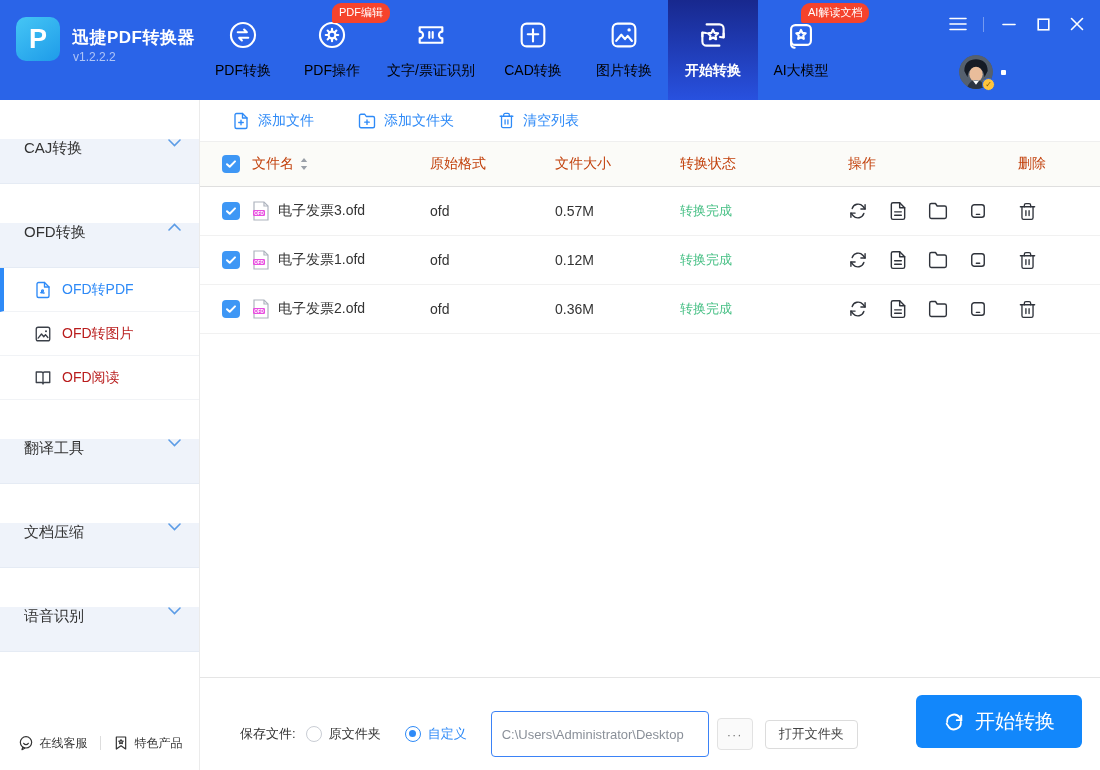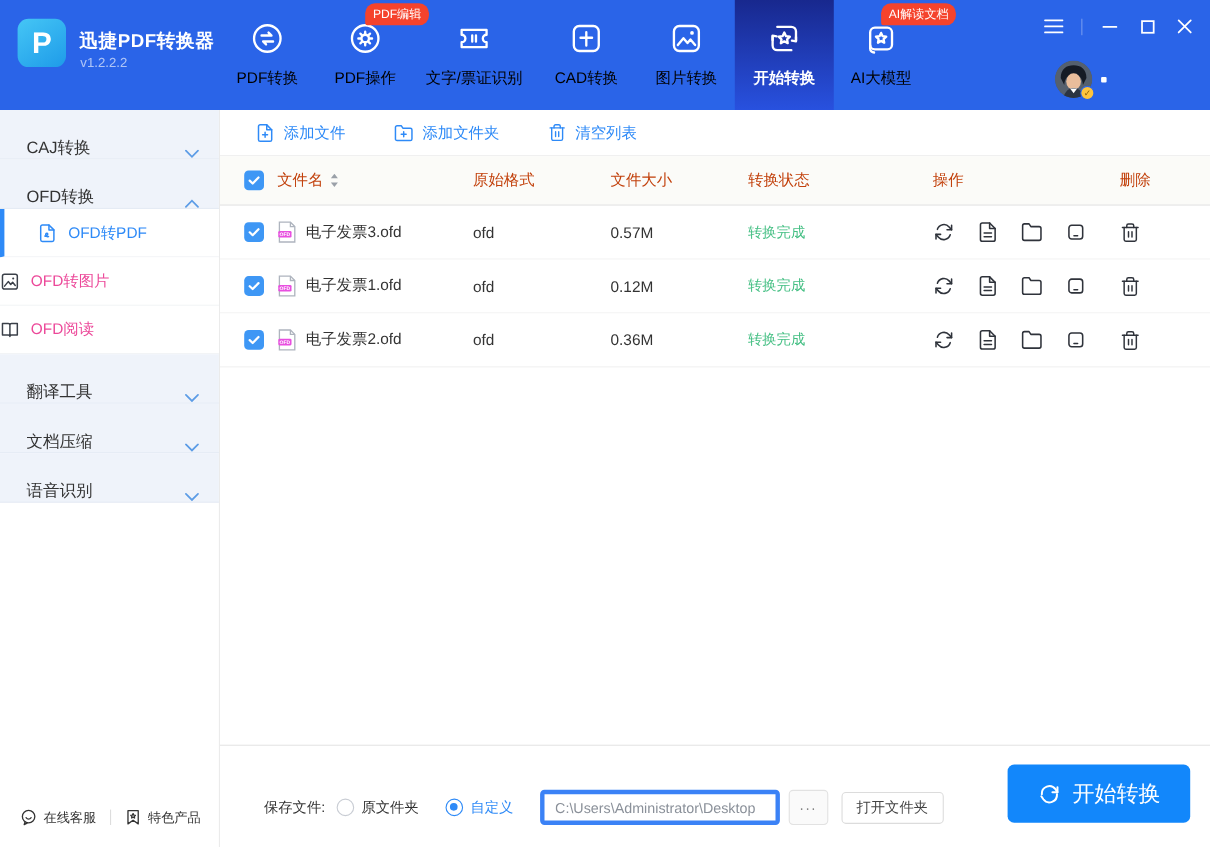--- a/index.html
+++ b/index.html
@@ -31,25 +31,25 @@
 
   .avatar-wrap { position:absolute; left:959px; top:55px; width:34px; height:34px; }
   .avatar { width:34px; height:34px; border-radius:50%; overflow:hidden; }
   .avatar-badge { position:absolute; right:-2px; bottom:-2px; width:13px; height:13px; border-radius:50%;
                   background:#FFC53D; border:1px solid #2A64E8; display:flex; align-items:center; justify-content:center;
                   font-size:8px; color:#8a5a00; }
   .avatar-dot { position:absolute; left:1001px; top:70px; width:5px; height:5px; background:#fff; border-radius:1px; }
 
   
   .sidebar { position:absolute; left:0; top:100px; width:200px; height:670px; background:#fff; border-right:1px solid #EBEBEB; }
-  .side-group { height:45px; background:#EFF3FA; border-bottom:1px solid #E5EBF4; display:flex; align-items:flex-end;
-                padding:0 18px 0 24px; cursor:pointer; }
+  .side-group { height:45px; background:#EFF3FA; border-bottom:1px solid #E5EBF4; display:flex; align-items:flex-start;
+                padding:0 18px 0 24px; cursor:pointer;margin-top:39px; }
   .side-group .g-label { font-size:15px; color:#333; flex:1; }
   .side-sub { height:44px; background:#fff; border-bottom:1px solid #F1F3F6; display:flex; align-items:center;
-              gap:10px; cursor:pointer; color:#ec4899; }
+              padding-left:34px; gap:10px; cursor:pointer; color:#b91c1c; }
   .side-sub .s-label { font-size:14px; }
   .side-sub.selected { border-left:4px solid #2E8AF7; padding-left:30px; color:#2E8AF7; }
   .side-sub.selected .s-label { color:#2E8AF7; }
   .sidebar-footer { position:absolute; left:0; bottom:0; width:200px; height:54px; display:flex; align-items:center;
                     justify-content:center; gap:12px; }
   .sf-item { display:flex; align-items:center; gap:6px; font-size:12px; color:#333; cursor:pointer; }
   .sf-divider { width:1px; height:14px; background:#DDD; }
 
   
   .main { position:absolute; left:200px; top:100px; width:900px; height:577px; background:#fff; }
@@ -71,21 +71,21 @@
 
   
   .footer-bar { position:absolute; left:200px; top:677px; width:900px; height:93px; background:#fff; border-top:1px solid #E5E5E5; }
   .footer-row { position:absolute; left:40px; top:40px; height:32px; display:flex; align-items:center; }
   .save-label { font-size:13px; color:#333; margin-right:10px; }
   .radio { width:16px; height:16px; border-radius:50%; border:1.5px solid #C9CDD4; background:#fff; margin-right:7px; cursor:pointer; }
   .radio.checked { border-color:#2E8AF7; position:relative; }
   .radio.checked::after { content:""; position:absolute; left:3px; top:3px; width:7px; height:7px; border-radius:50%; background:#2E8AF7; }
   .radio-label { font-size:13px; color:#333; margin-right:24px; cursor:pointer; }
   .radio-label.blue { color:#2E8AF7; }
-  .path-input { width:218px; height:32px; border:4px solid #3b82f6; border-radius:4px; padding:0 10px; font-size:13px;
+  .path-input { width:218px; height:46px; border:1px solid #3b82f6; border-radius:4px; padding:0 10px; font-size:13px;
                 color:#8A9099; font-family:"Liberation Sans",sans-serif; outline:none; }
   .browse-btn { width:36px; height:32px; margin-left:8px; border:1px solid #E2E2E2; background:#FAFAFA; border-radius:4px;
                 color:#777; font-size:13px; letter-spacing:1px; cursor:pointer; }
   .open-folder-btn { height:29px; margin-left:12px; padding:0 13px; border:1px solid #DCDCDC; background:#fff; border-radius:4px;
                      color:#444; font-size:13px; cursor:pointer; font-family:"Liberation Sans",sans-serif; }
   .start-btn { position:absolute; right:18px; top:17px; width:166px; height:53px; background:#1287FB; border:none; border-radius:6px;
                color:#fff; font-size:20px; display:flex; align-items:center; justify-content:center; gap:10px; cursor:pointer;
                font-family:"Liberation Sans",sans-serif; }
 </style>
 </head>

